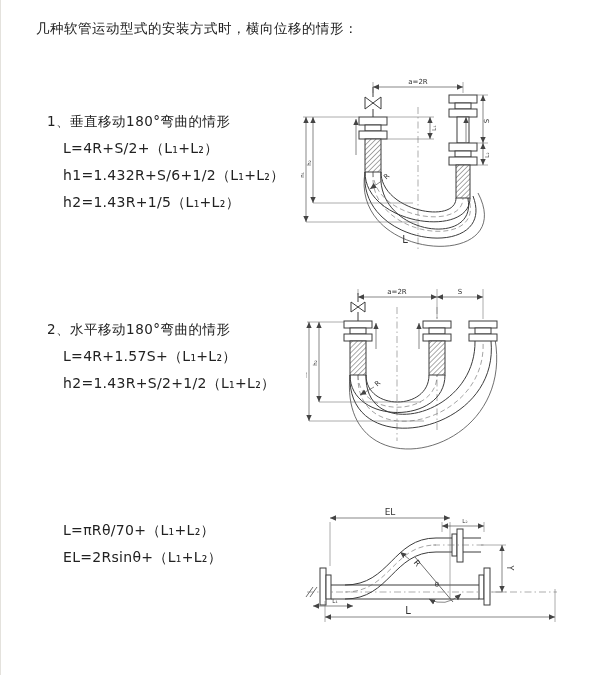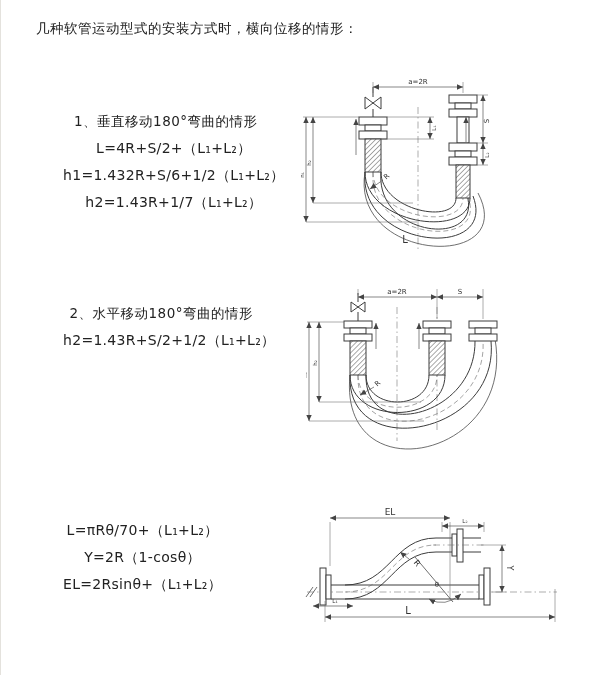--- a/index.html
+++ b/index.html
@@ -3,22 +3,22 @@
 <meta charset="utf-8">
 <style>
   html,body{margin:0;padding:0;background:#c9c9c9;}
   .page{
     position:relative;width:600px;height:675px;margin:0 auto;
     background:#ffffff;overflow:hidden;
     border-left:1px solid #e4e2dd;border-right:1px solid #e4e2dd;border-bottom:1px solid #e4e2dd;
     font-family:"DejaVu Sans","Liberation Sans",sans-serif;color:#222222;
   }
   .title{position:absolute;left:35px;top:20px;font-size:13.5px;letter-spacing:.5px;white-space:nowrap;}
-  .section{position:absolute;left:46px;white-space:nowrap;text-align:center;}
-  .s1{top:108px}.s2{top:300px}.s3{top:517px}
+  .section{position:absolute;left:46px;white-space:nowrap;}
+  .s1{top:108px}.s2{top:316px}.s3{top:517px}
   .heading{font-size:13.5px;line-height:27px;letter-spacing:.5px;}
   .formula{font-size:14px;line-height:27px;margin-left:16px;letter-spacing:.3px;}
   .dg{position:absolute;}
   .d1{left:300px;top:65px;}
   .d2{left:305px;top:283px;}
   .d3{left:304px;top:505px;}
   svg{display:block;}
   .obj{stroke:#3c3c3c;stroke-width:1;fill:none;}
   .objw{stroke:#3c3c3c;stroke-width:1;fill:#ffffff;}
   .thin{stroke:#4a4a4a;stroke-width:.8;fill:none;}
@@ -34,31 +34,31 @@
 <body>
 
 <div class="page">
 
   <div class="title">几种软管运动型式的安装方式时，横向位移的情形：</div>
 
   <div class="section s1">
     <div class="heading">1、垂直移动180°弯曲的情形</div>
     <div class="formula">L=4R+S/2+（L₁+L₂）</div>
     <div class="formula">h1=1.432R+S/6+1/2（L₁+L₂）</div>
-    <div class="formula">h2=1.43R+1/7（L₁+L₂）</div>
+    <div class="formula">h2=1.43R+1/5（L₁+L₂）</div>
   </div>
 
   <div class="section s2">
     <div class="heading">2、水平移动180°弯曲的情形</div>
+    <div class="formula">L=4R+1.57S+（L₁+L₂）</div>
     <div class="formula">h2=1.43R+S/2+1/2（L₁+L₂）</div>
   </div>
 
   <div class="section s3">
     <div class="formula">L=πRθ/70+（L₁+L₂）</div>
-    <div class="formula">Y=2R（1-cosθ）</div>
     <div class="formula">EL=2Rsinθ+（L₁+L₂）</div>
   </div>
 
   <div class="dg d1">
     <svg width="290" height="190" viewBox="0 0 290 190">
       <defs>
         <marker id="m1" viewBox="0 0 10 10" refX="9" refY="5" markerWidth="7" markerHeight="7" orient="auto-start-reverse" markerUnits="userSpaceOnUse">
             <path d="M0,1 L9,5 L0,9 z" fill="#444"></path>
           </marker>
         <pattern id="h1p" width="3.5" height="3.5" patternTransform="rotate(45)" patternUnits="userSpaceOnUse">

